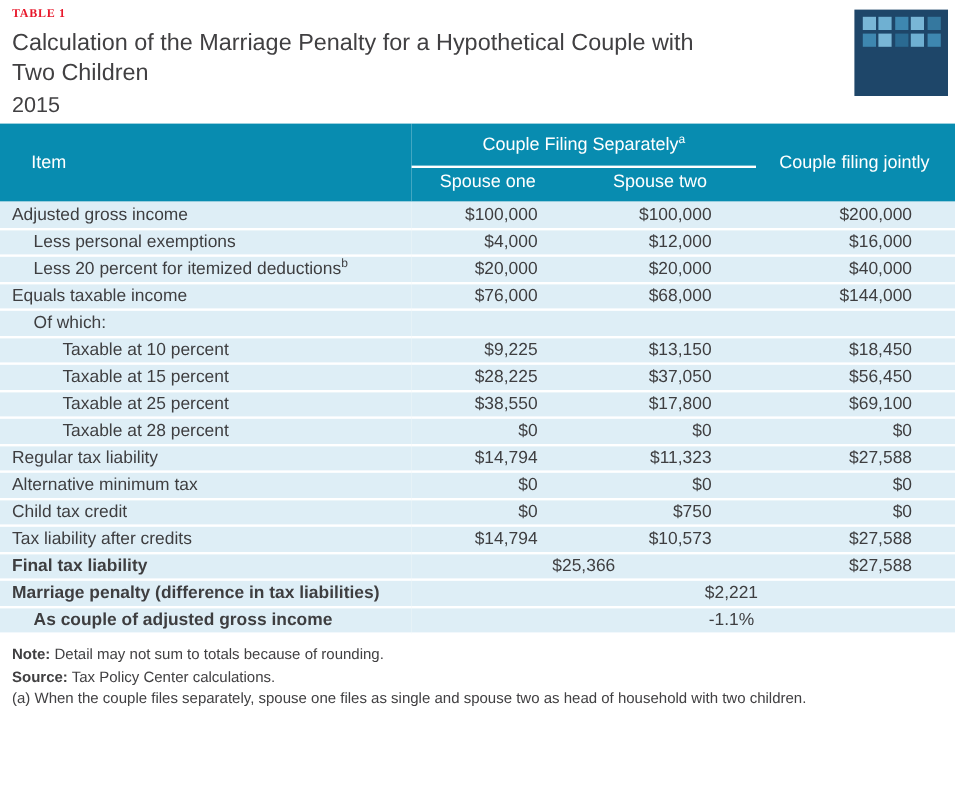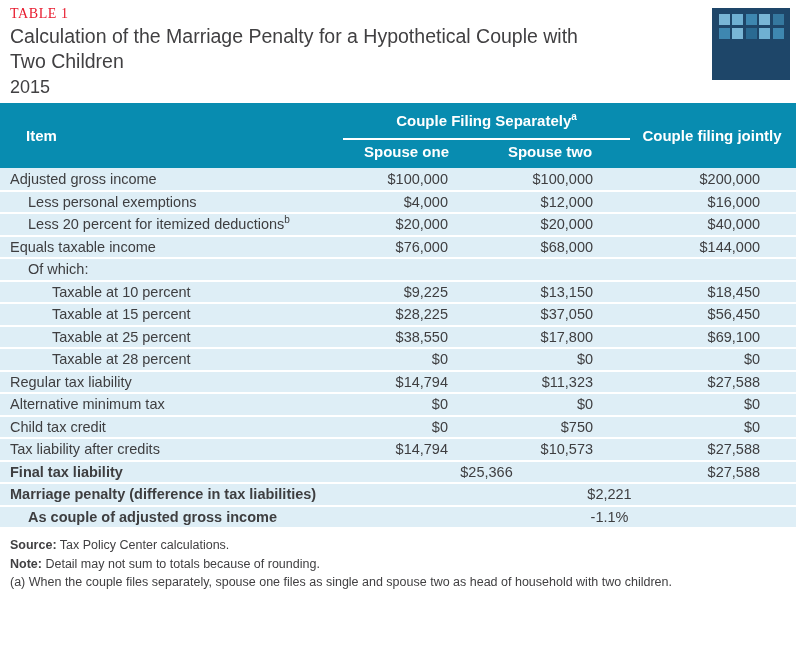--- a/index.html
+++ b/index.html
@@ -12,21 +12,21 @@
     font-family:"Liberation Sans","DejaVu Sans",sans-serif;
     color:var(--ink);
   }
   .page{position:relative; width:796px; height:655px; background:#fff;}
 
   
   .hdr{position:relative; height:103px;}
   .table-label{
     position:absolute; left:10px; top:6px;
     font-family:"Liberation Serif","DejaVu Serif",serif;
-    font-weight:normal; font-size:14px; letter-spacing:.6px; color:var(--red);
+    font-weight:bold; font-size:10px; letter-spacing:.6px; color:var(--red);
   }
   .title{
     position:absolute; left:10px; top:24px; width:600px;
     font-size:19.5px; line-height:25px; color:var(--ink); font-weight:normal;
   }
   .year{position:absolute; left:10px; top:77px; font-size:18px; color:var(--ink);}
   .logo{
     position:absolute; right:6px; top:8px; width:78px; height:72px;
     background:var(--navy);
   }
@@ -37,21 +37,21 @@
   .logo-text{
     text-align:center; color:#fff; font-weight:bold; font-size:26px;
     letter-spacing:.5px; margin-top:1px; line-height:28px;
   }
 
   
   table{width:796px; border-collapse:collapse; table-layout:fixed;}
   col.c-item{width:343px;} col.c-s1{width:127px;} col.c-s2{width:160px;} col.c-j{width:166px;}
 
   thead th{
-    background:var(--teal); color:#fff; font-weight:bold; font-size:15px;
+    background:var(--teal); color:#fff; font-weight:normal; font-size:15px;
     vertical-align:middle;
     margin-top:12px;
   }
   th.h-item{text-align:left; padding-left:26px; height:65px;}
   th.h-group{height:35px; text-align:center; border-bottom:2px solid #fff; vertical-align:middle;}
   th.h-joint{text-align:center; height:65px; padding-right:2px;}
   th.h-sub{height:28px; text-align:center; vertical-align:top; padding-top:3px;}
   sup{font-size:10px; vertical-align:super; line-height:0;}
 
   tbody td{
@@ -204,18 +204,18 @@
         <td class="span3" colspan="3">$2,221</td>
       </tr>
       <tr>
         <td class="lab ind1 bold">As couple of adjusted gross income</td>
         <td class="span3" colspan="3">-1.1%</td>
       </tr>
     </tbody>
   </table>
 
   <div class="notes">
+    <div><b>Note:</b><span> Detail may not sum to totals because of rounding.</span></div>
     <div><b>Source:</b><span> Tax Policy Center calculations.</span></div>
-    <div><b>Note:</b><span> Detail may not sum to totals because of rounding.</span></div>
     <div>(a) When the couple files separately, spouse one files as single and spouse two as head of household with two children.</div>
   </div>
 
 </div>
 
 </body></html>

